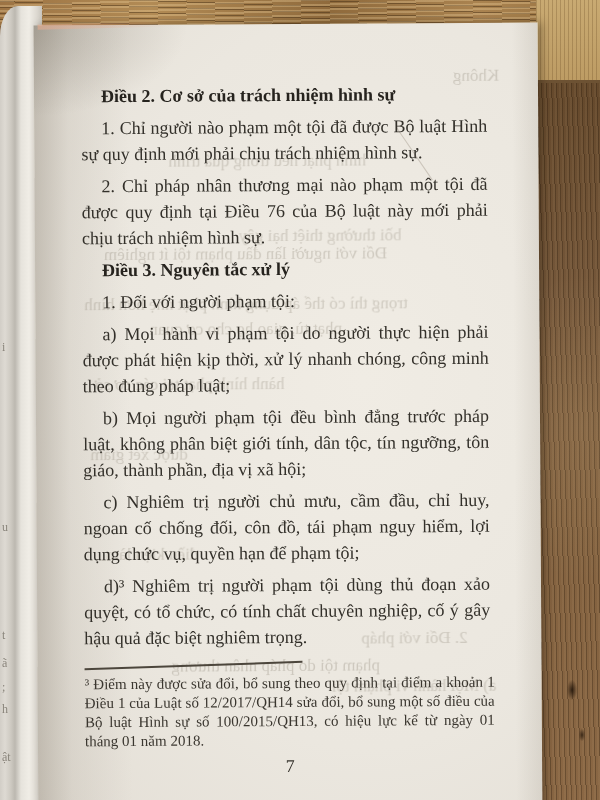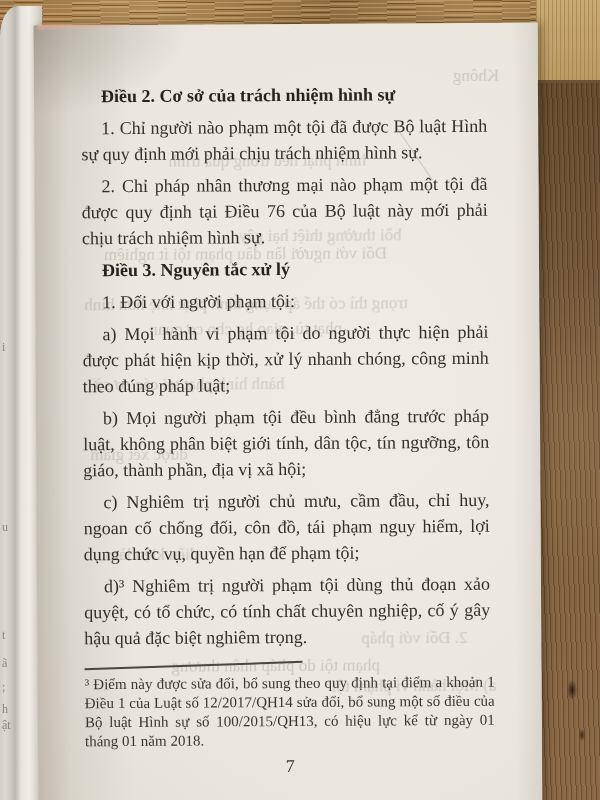--- a/index.html
+++ b/index.html
@@ -107,21 +107,21 @@
 <div class="abs wood-right-upper"></div>
 <div class="abs wood-right-lower"></div>
 
 <div class="abs page-stack">
   <span class="edge-frag" style="top:334px">i</span>
   <span class="edge-frag" style="top:514px">u</span>
   <span class="edge-frag" style="top:622px">t</span>
   <span class="edge-frag" style="top:650px">ã</span>
   <span class="edge-frag" style="top:674px">;</span>
   <span class="edge-frag" style="top:696px">h</span>
-  <span class="edge-frag" style="top:712px">ật</span>
+  <span class="edge-frag" style="top:744px">ật</span>
 </div>
 
 <div class="abs book-page">
   <div class="edge-highlight"></div>
   <div class="crease-line"></div>
 
   <div>
     <span class="ghost" style="left:419px;top:44px">Không</span>
     <span class="ghost" style="left:134px;top:128px">hình phạt nếu trong quá trình</span>
     <span class="ghost" style="left:204px;top:203px">bồi thường thiệt hại gây</span>

